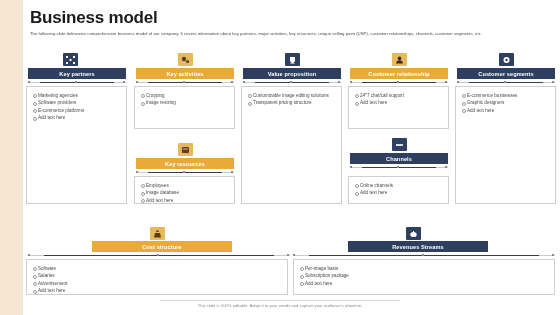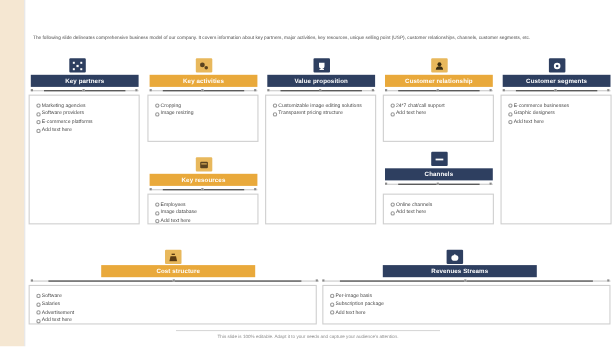--- a/index.html
+++ b/index.html
@@ -115,20 +115,21 @@
   }
 </style>
 </head>
 <body>
 
 <div id="slide">
 
   <div class="left-strip"></div>
   <div class="strip-divider"></div>
 
+  <div class="page-title">Business model</div>
   <div class="subtitle">The following slide delineates comprehensive business model of our company. It covers information about key partners, major activities, key resources, unique selling point (USP), customer relationships, channels, customer segments, etc.</div>
 
   <div class="hdr-icon navy" style="left:63px; top:53px;">
     <svg width="9" height="8" viewBox="0 0 9 8">
         <g fill="#ffffff">
           <rect x="0" y="0" width="2" height="2"></rect>
           <rect x="7" y="0" width="2" height="2"></rect>
           <rect x="3.5" y="3" width="2" height="2"></rect>
           <rect x="0" y="6" width="2" height="2"></rect>
           <rect x="7" y="6" width="2" height="2"></rect>

